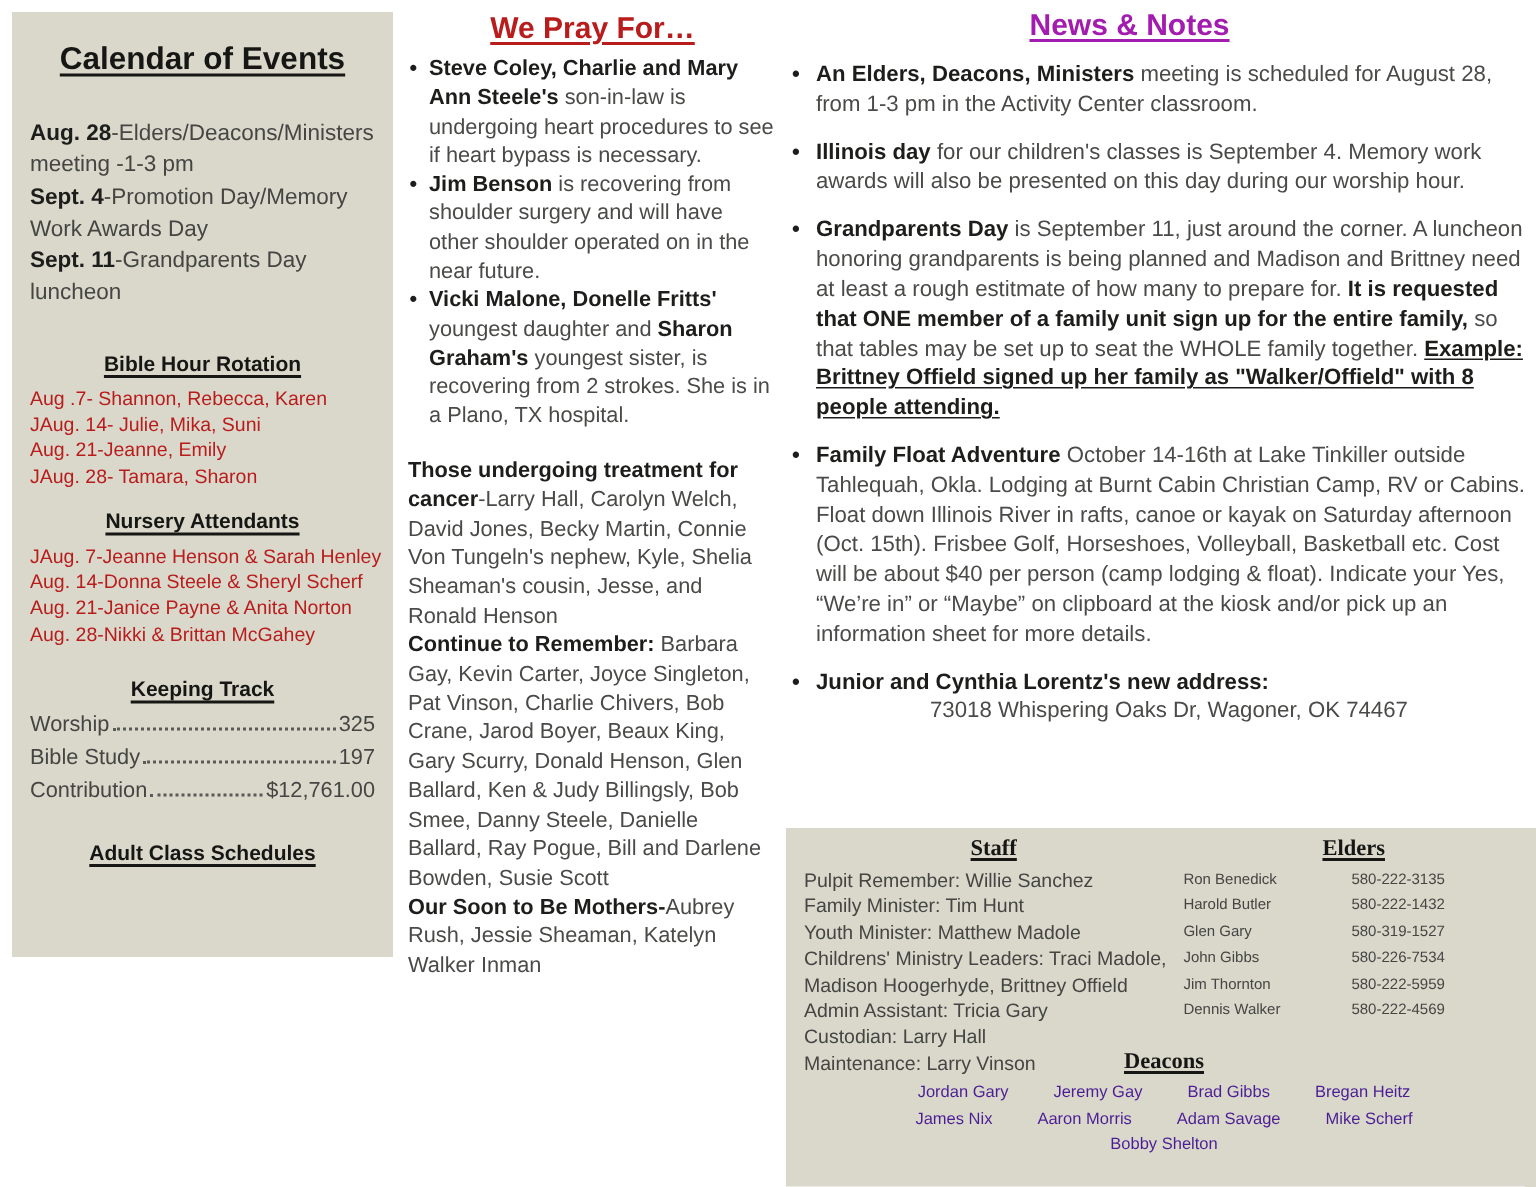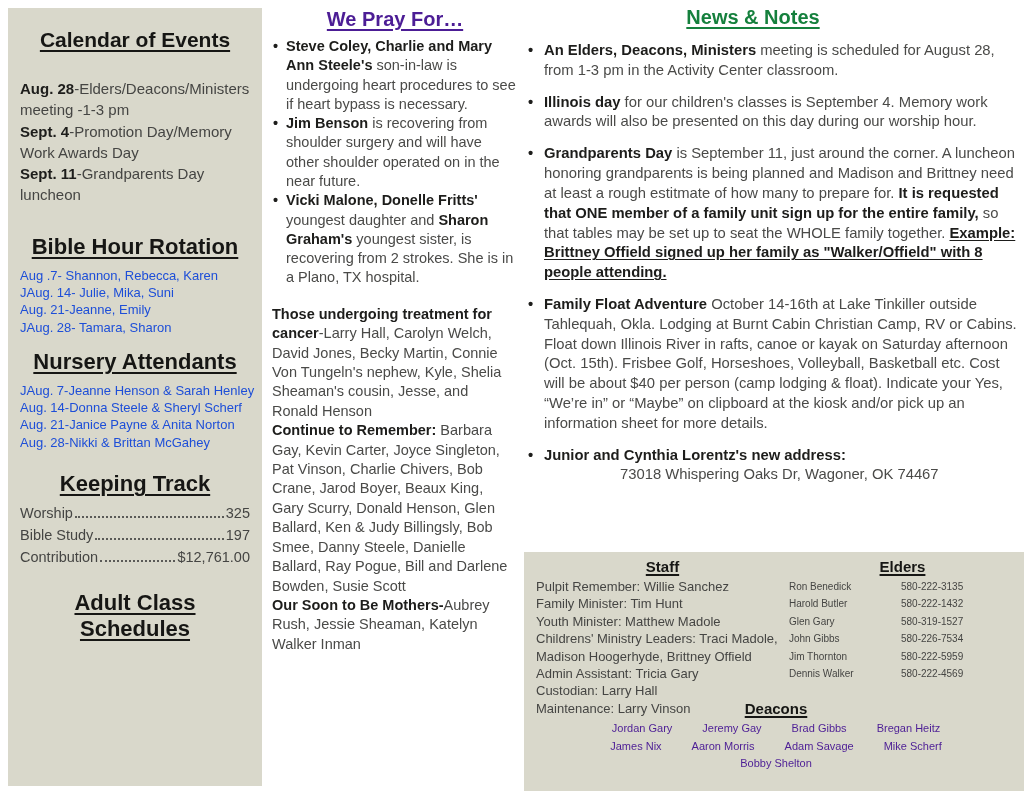--- a/index.html
+++ b/index.html
@@ -6,68 +6,68 @@
   html,body { width:1024px; height:791px; }
   body {
     position:relative; background:#ffffff; overflow:hidden;
     font-family:"Liberation Sans", sans-serif; color:#4a4a48;
   }
   .b { font-weight:700; color:#1d1d1b; }
   .u { text-decoration:underline; text-underline-offset:2px; }
 
   
   .panel-left {
-    position:absolute; left:8px; top:8px; width:254px; height:778px;
+    position:absolute; left:8px; top:8px; width:254px; height:630px;
     background:#d9d8cb; padding:10px 12px; overflow:hidden;
   }
   .h-main {
     font-size:21px; font-weight:700; color:#161614; text-align:center;
     text-decoration:underline; text-decoration-thickness:2px; text-underline-offset:3px;
     margin-top:10px;
   }
   .h-sec {
-    font-size:22px; font-weight:700; color:#161614; text-align:center;
+    font-size:14px; font-weight:700; color:#161614; text-align:center;
     text-decoration:underline; text-decoration-thickness:2px; text-underline-offset:3px;
   }
   .cal-list { margin-top:26px; font-size:15px; line-height:1.42; color:#454543; }
   .sec-rotation { margin-top:28px; }
-  .small-lines { margin-top:7px; font-size:13px; line-height:1.33; color:#1d4ed8; white-space:nowrap; }
+  .small-lines { margin-top:7px; font-size:13px; line-height:1.33; color:#b91c1c; white-space:nowrap; }
   .sec-nursery { margin-top:13px; }
   .sec-keeping { margin-top:20px; }
   .kt { margin-top:6px; font-size:14.5px; color:#454543; }
   .kt-row { display:flex; align-items:baseline; line-height:1.5; }
   .kt-dots { flex:1; border-bottom:2px dotted #5a5a57; margin:0 2px 4px 2px; min-width:10px; }
   .sec-classes { margin-top:22px; }
   .cls-head {
     margin-top:9px; font-size:15.5px; font-weight:700; color:#161614;
     text-decoration:underline; text-decoration-thickness:2px; text-underline-offset:2px;
     line-height:1.3;
   }
   .cls-body { font-size:14.5px; line-height:1.38; color:#454543; margin-top:2px; }
 
   
   .col-mid { position:absolute; left:272px; top:8px; width:246px; }
   .mid-title {
-    font-size:20px; font-weight:700; color:#4c1d95; text-align:center;
+    font-size:20px; font-weight:700; color:#b91c1c; text-align:center;
     text-decoration:underline; text-decoration-thickness:2px; text-underline-offset:3px;
   }
   .prayer-bullets { list-style:none; margin-top:6px; }
   .prayer-bullets li {
     position:relative; padding-left:14px; font-size:14.5px; line-height:1.33; color:#4a4a48;
   }
   .prayer-bullets li::before {
     content:"•"; position:absolute; left:1px; top:0; font-weight:700; color:#1d1d1b;
   }
   .prayer-paras { margin-top:17px; }
   .prayer-paras p { font-size:14.5px; line-height:1.34; color:#4a4a48; }
 
   
   .col-right { position:absolute; left:524px; top:6px; width:498px; }
   .news-title {
-    font-size:20px; font-weight:700; color:#15803d; text-align:center;
+    font-size:20px; font-weight:700; color:#a21caf; text-align:center;
     text-decoration:underline; text-decoration-thickness:2px; text-underline-offset:3px;
     margin-right:40px;
   }
   .news-list { list-style:none; margin-top:12px; }
   .news-list li {
     position:relative; padding-left:20px; font-size:14.8px; line-height:1.34;
     color:#4a4a48; margin-bottom:12px;
   }
   .news-list li::before {
     content:"•"; position:absolute; left:4px; top:0; font-weight:700; color:#1d1d1b;
@@ -79,20 +79,21 @@
     position:absolute; left:524px; top:552px; width:500px; height:239px;
     background:#d9d8cb; padding:6px 8px; overflow:hidden;
   }
   .dir-flex { display:flex; }
   .dir-staff { width:258px; padding-left:4px; }
   .dir-elders { width:228px; }
   .dir-title {
     font-size:15px; font-weight:700; color:#161614; text-align:center;
     text-decoration:underline; text-decoration-thickness:2px; text-underline-offset:2px;
     margin-bottom:3px;
+    font-family:Liberation Serif, serif;
   }
   .dir-line { font-size:13px; line-height:17.4px; color:#454543; white-space:nowrap; }
   .elder-row { display:flex; font-size:10px; line-height:17.4px; color:#454543; }
   .elder-name { width:112px; }
   .dir-deacons { position:absolute; left:18px; right:14px; top:148px; }
   .deacon-row { display:flex; justify-content:center; gap:30px; font-size:11px; line-height:17.6px; color:#4c1d95;align-items:center; }
 </style>
 </head>
 <body>
 

